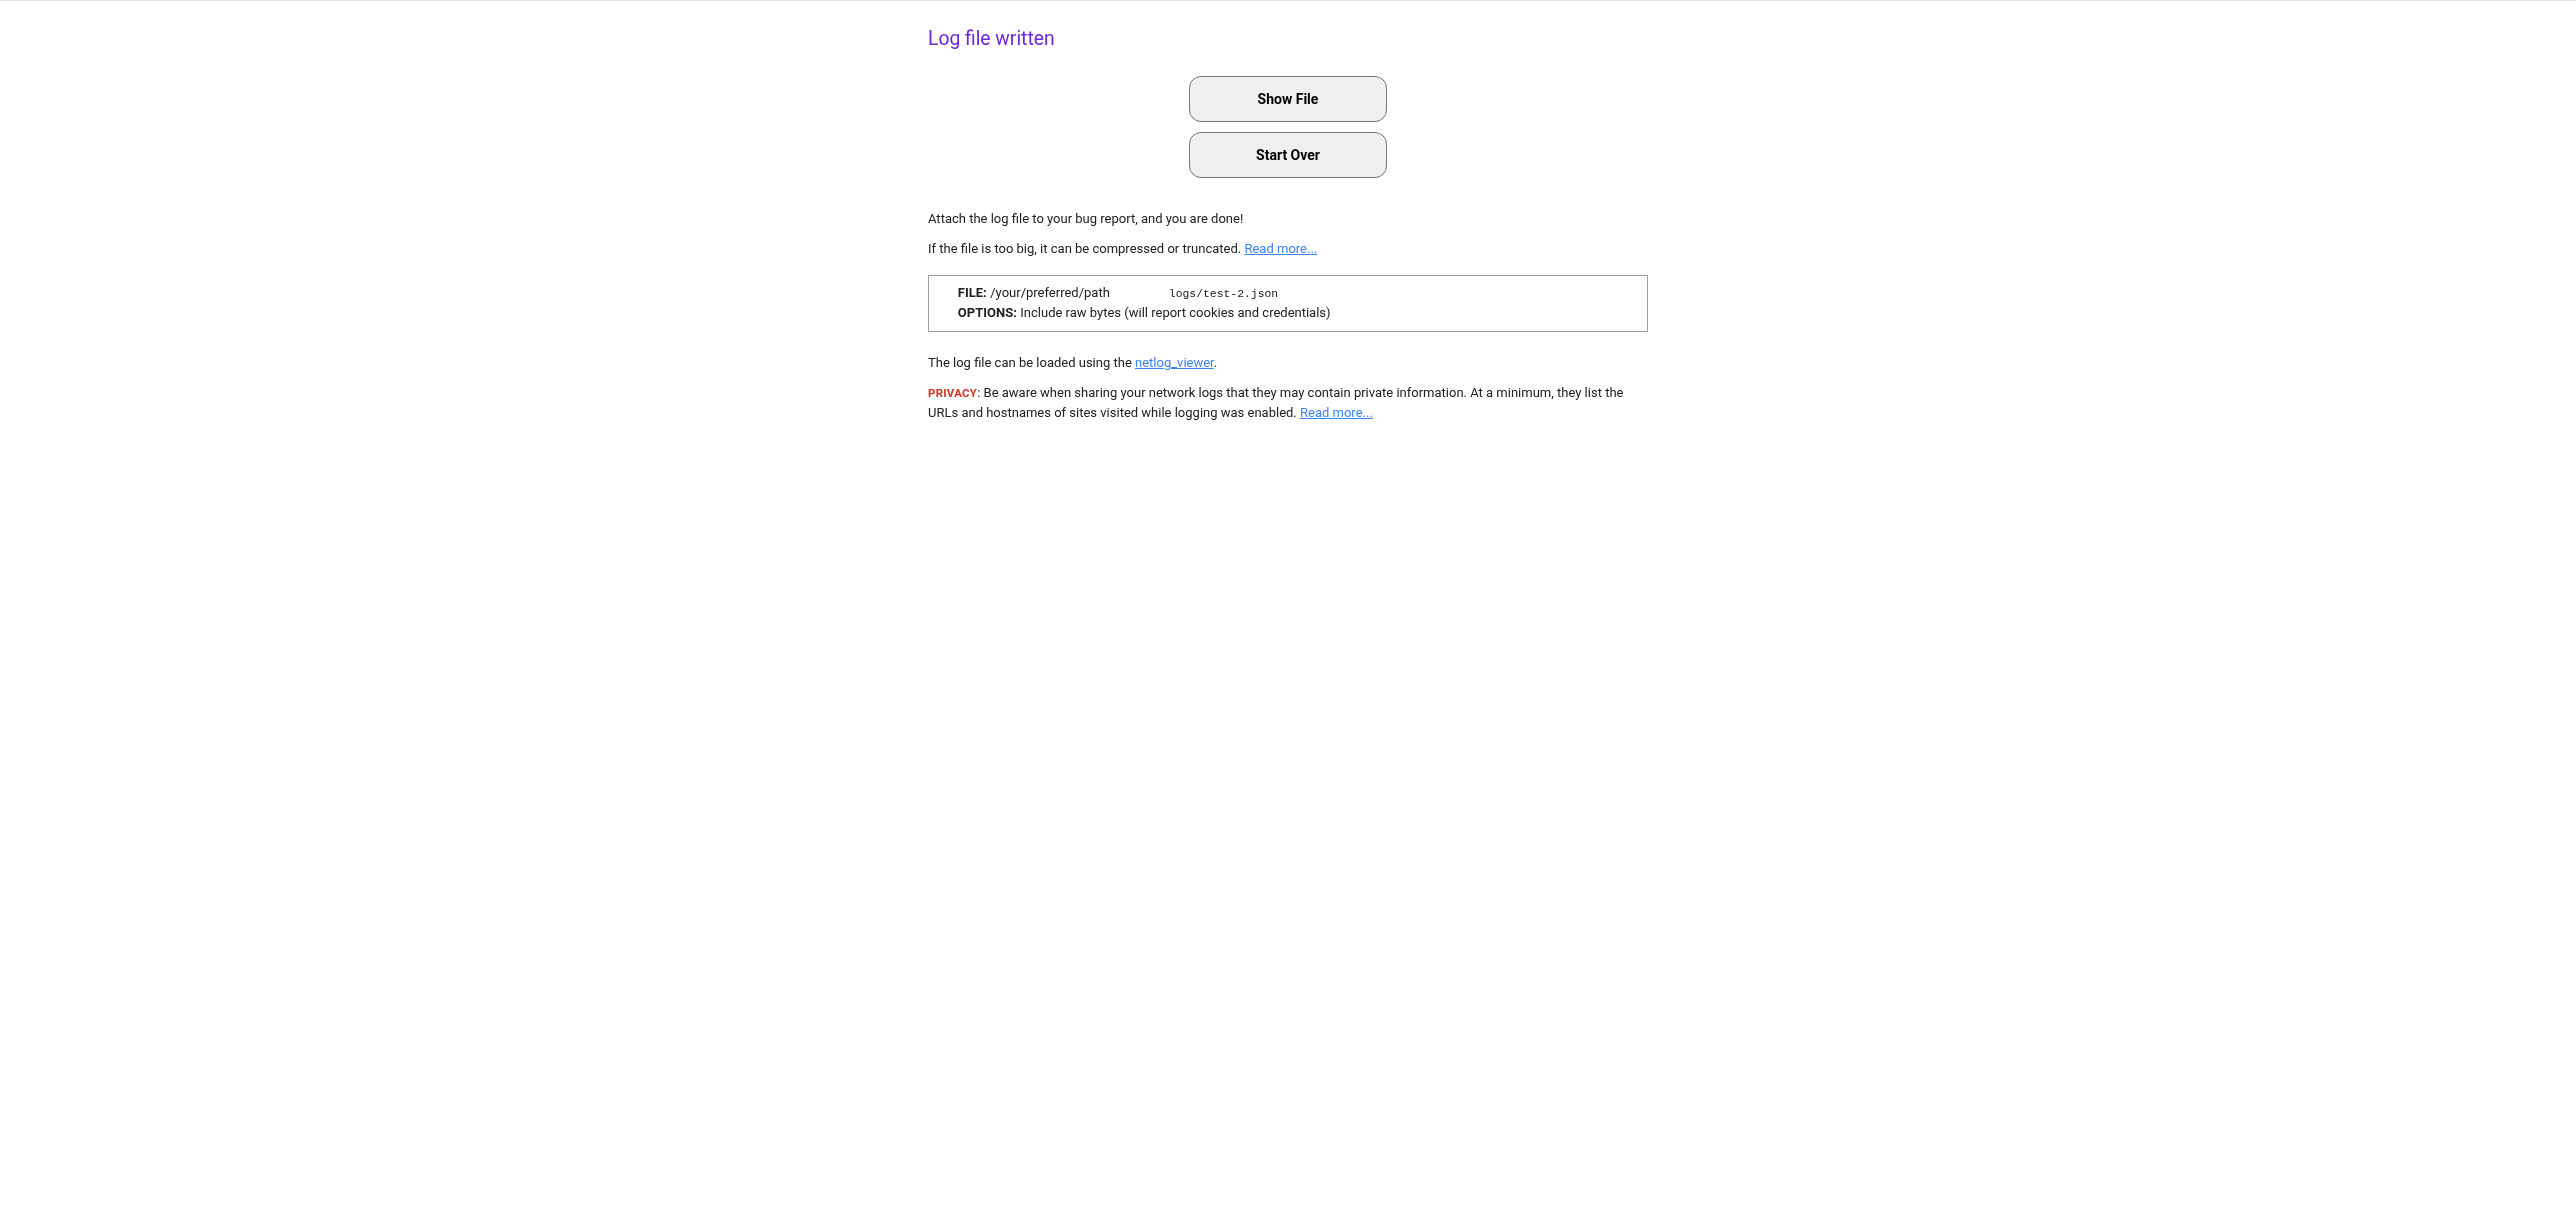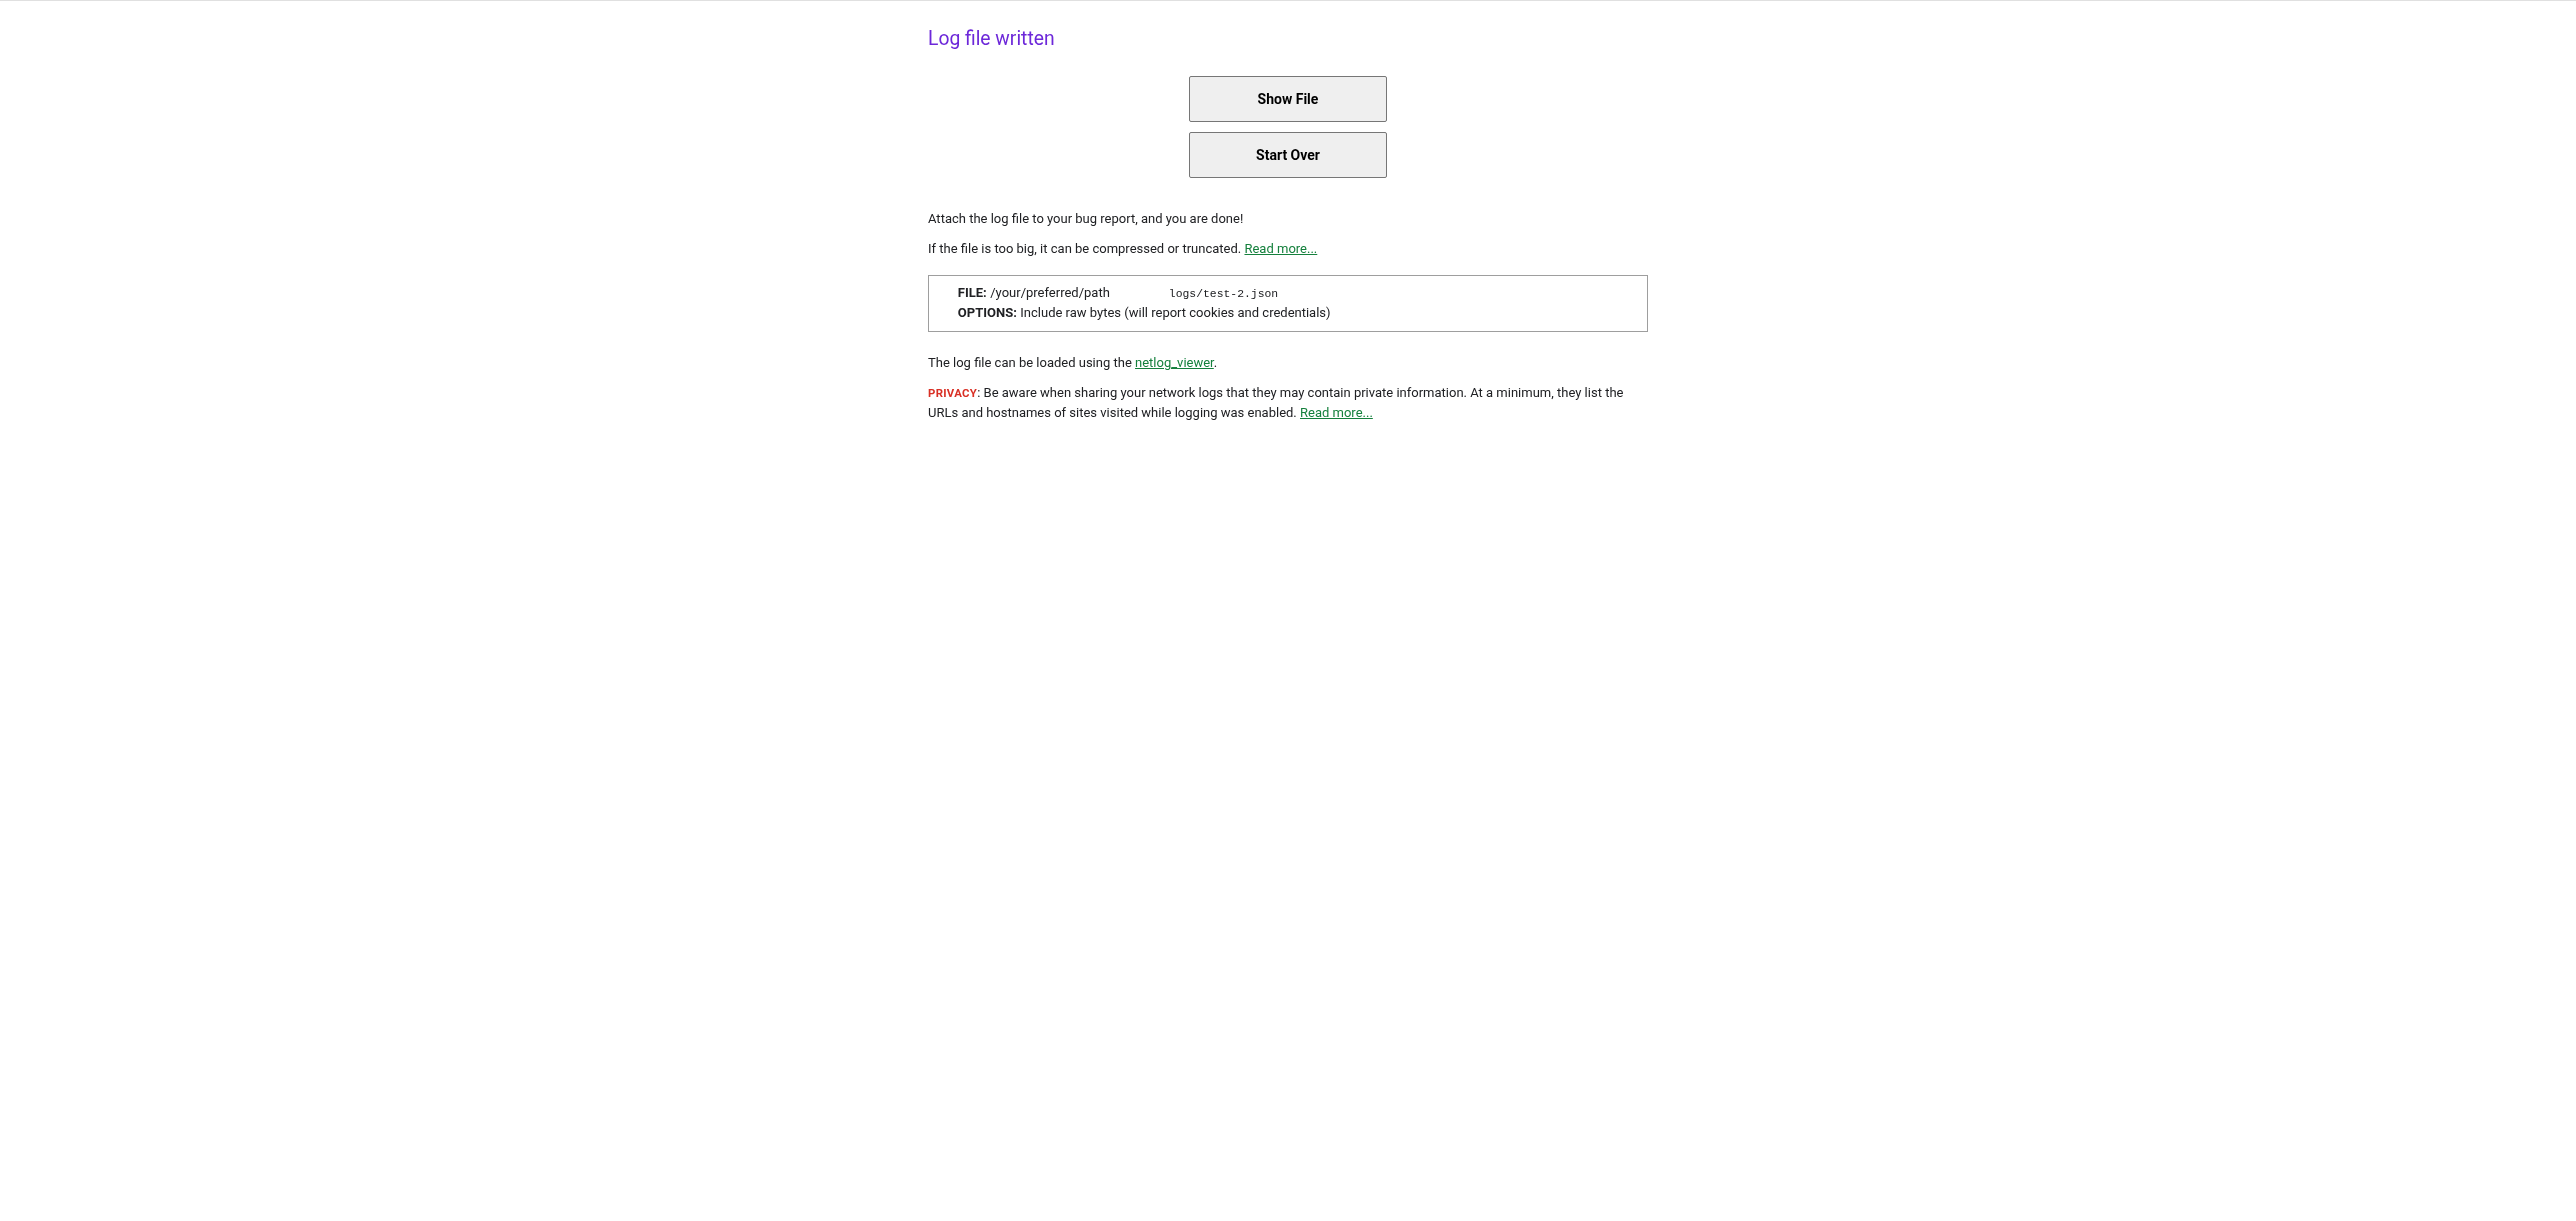--- a/index.html
+++ b/index.html
@@ -29,35 +29,35 @@
       flex-direction: column;
       align-items: center;
       gap: 9.7px;
       margin-bottom: 31px;
     }
     .action-button {
       width: 198px;
       height: 46px;
       background: #efefef;
       border: 0.9px solid #767676;
-      border-radius: 2px;
+      border-radius: 12px;
       font-size: 14px;
       font-weight: 700;
       font-family: inherit;
       color: #000;
       cursor: pointer;
     }
     p {
       font-size: 13px;
       line-height: 1.5;
       margin: 10.5px 0;
       color: #202124;
     }
     a {
-      color: #15803d;
+      color: #3b82f6;
     }
     .info-box {
       border: 0.9px solid #9e9e9e;
       padding: 7px 8.8px;
       margin: 16px 0 21px 0;
       font-size: 13px;
       line-height: 1.6;
     }
     .info-row {
       display: flex;

